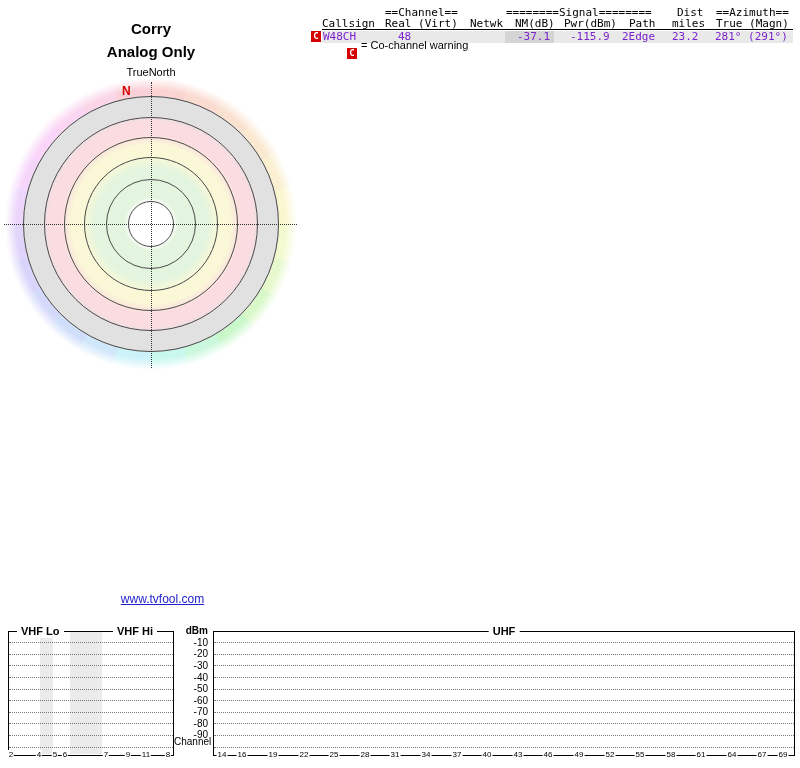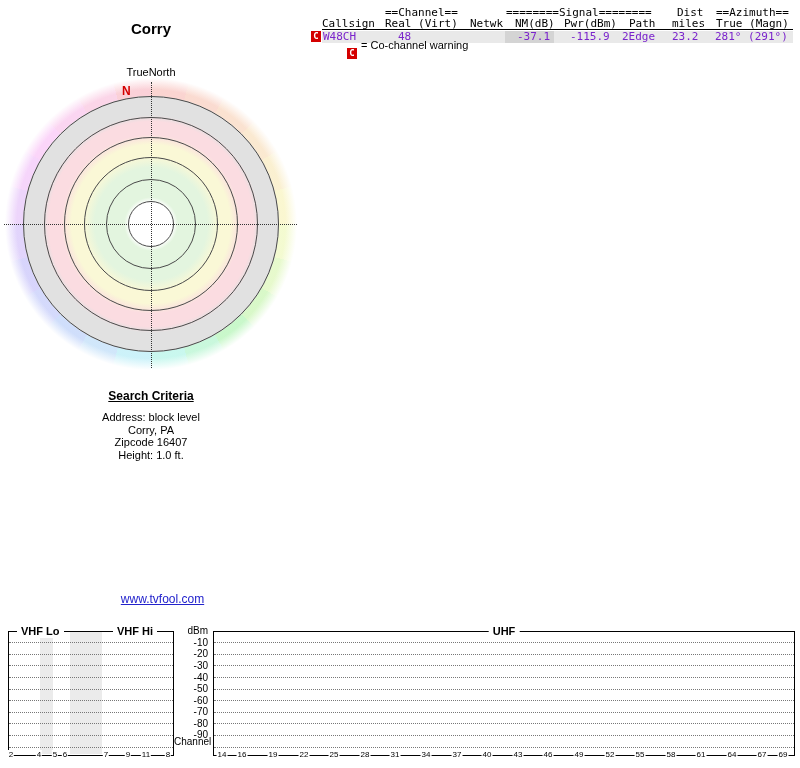--- a/index.html
+++ b/index.html
@@ -46,20 +46,21 @@
   .ylab{position:absolute;left:176px;width:32px;text-align:right;
         font:10px/11px "Liberation Sans",sans-serif;}
   .link{color:#2222CC;text-decoration:underline;font:12px/14px "Liberation Sans",sans-serif;margin-left:23px;}
 </style>
 </head>
 <body>
 
 <div id="app">
 
   <div class="abs ctr" style="left:51px;top:20px;width:200px;font:bold 15px/17px 'Liberation Sans',sans-serif">Corry</div>
+  <div class="abs ctr" style="left:51px;top:43px;width:200px;font:bold 15px/17px 'Liberation Sans',sans-serif">Analog Only</div>
   <div class="abs ctr" style="left:51px;top:66px;width:200px;font:11px/13px 'Liberation Sans',sans-serif">TrueNorth</div>
 
   <div class="abs" style="left:0;top:0;width:310px;height:380px;">
     <div class="disc rainbow"></div>
     <div class="disc colordisc"></div>
     <div class="ring" style="left:23px;top:96px;width:256px;height:256px;"></div>
     <div class="ring" style="left:44px;top:117px;width:214px;height:214px;"></div>
     <div class="ring" style="left:64px;top:137px;width:174px;height:174px;"></div>
     <div class="ring" style="left:84px;top:157px;width:134px;height:134px;"></div>
     <div class="ring" style="left:106px;top:179px;width:90px;height:90px;"></div>
@@ -95,27 +96,20 @@
     <span class="abs mono purple" style="left:517px;top:31px;">-37.1</span>
     <span class="abs mono purple" style="left:570px;top:31px;">-115.9</span>
     <span class="abs mono purple" style="left:622px;top:31px;">2Edge</span>
     <span class="abs mono purple" style="left:672px;top:31px;">23.2</span>
     <span class="abs mono purple" style="left:715px;top:31px;">281° (291°)</span>
 
     <span class="flagbox" style="left:347px;top:48px;">C</span>
     <span class="abs" style="left:361px;top:39px;font:11px/12px 'Liberation Sans',sans-serif;">= Co-channel warning</span>
   </div>
 
-  <div class="abs ctr" style="left:51px;top:389px;width:200px;font:11px/12.5px 'Liberation Sans',sans-serif;">
-    <div style="font:bold 12px/15px 'Liberation Sans',sans-serif;text-decoration:underline;margin-bottom:7px;">Search Criteria</div>
-    <div>Address: block level</div>
-    <div>Corry, PA</div>
-    <div>Zipcode 16407</div>
-    <div>Height: 1.0 ft.</div>
-  </div>
 
   <div class="abs ctr" style="left:51px;top:589px;width:200px;">
     <a href="#" class="link">www.tvfool.com</a>
   </div>
 
   <div class="abs" style="left:0;top:620px;width:672px;height:148px;">
 
     <div class="panel" style="left:8px;top:11px;width:166px;height:125px;">
       <div class="band" style="left:31px;width:13px;"></div>
       <div class="band" style="left:61px;width:32px;"></div>
@@ -134,21 +128,21 @@
       <span class="chnum" style="left:2px;top:118px;">2</span>
       <span class="chnum" style="left:30px;top:118px;">4</span>
       <span class="chnum" style="left:46px;top:118px;">5</span>
       <span class="chnum" style="left:56px;top:118px;">6</span>
       <span class="chnum" style="left:97px;top:118px;">7</span>
       <span class="chnum" style="left:119px;top:118px;">9</span>
       <span class="chnum" style="left:137px;top:118px;">11</span>
       <span class="chnum" style="left:159px;top:118px;">8</span>
     </div>
 
-    <div class="ylab" style="top:5px;">dBm</div>
+    <div class="ylab" style="top:5px;font-weight:bold;">dBm</div>
     <div class="ylab" style="top:17px;">-10</div>
     <div class="ylab" style="top:28px;">-20</div>
     <div class="ylab" style="top:40px;">-30</div>
     <div class="ylab" style="top:52px;">-40</div>
     <div class="ylab" style="top:63px;">-50</div>
     <div class="ylab" style="top:75px;">-60</div>
     <div class="ylab" style="top:86px;">-70</div>
     <div class="ylab" style="top:98px;">-80</div>
     <div class="ylab" style="top:109px;">-90</div>
     <div class="abs" style="left:174px;top:116px;font:10px/11px 'Liberation Sans',sans-serif;">Channel</div>

